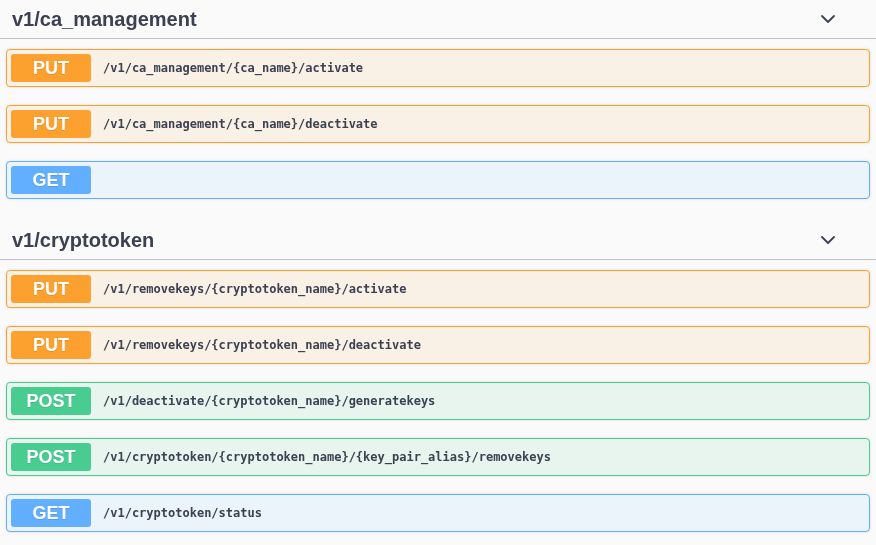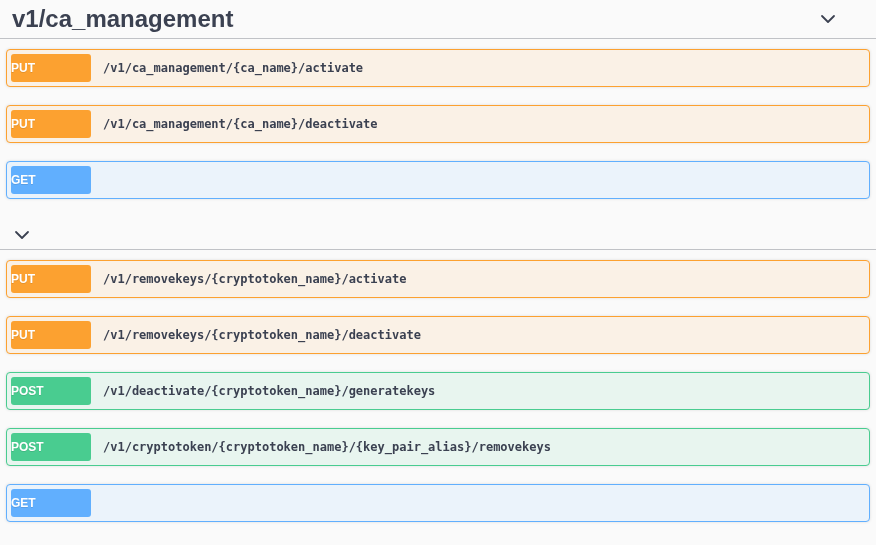--- a/index.html
+++ b/index.html
@@ -18,21 +18,21 @@
 
   .opblock-tag {
     display: flex;
     align-items: center;
     justify-content: space-between;
     margin: 0;
     padding: 4px 38px 4px 12px;
     border-bottom: 1px solid rgba(59,65,81,.3);
     color: #3b4151;
     font-family: "Liberation Sans", "DejaVu Sans", sans-serif;
-    font-size: 24px;
+    font-size: 20px;
     font-weight: 700;
     line-height: 30px;
     cursor: pointer;
   }
   .chevron { display: inline-flex; align-items: center; }
 
   .opblocks { padding: 10px 6px 0 6px; }
 
   .opblock {
     box-sizing: border-box;
@@ -45,25 +45,26 @@
     background: var(--row-bg);
     border-radius: 4px;
     box-shadow: 0 0 3px rgba(0,0,0,.12);
     cursor: pointer;
   }
   .method-badge {
     flex: 0 0 auto;
     width: 80px;
     height: 28px;
     line-height: 28px;
+    text-align: center;
     border-radius: 3px;
     background: var(--badge);
     color: #ffffff;
     font-family: "Liberation Sans", "DejaVu Sans", sans-serif;
-    font-size: 12px;
+    font-size: 18px;
     font-weight: 700;
     text-shadow: 0 1px 0 rgba(0,0,0,.1);
   }
   .path {
     margin-left: 12px;
     color: #3b4151;
     font-family: "DejaVu Sans Mono", "Liberation Mono", monospace;
     font-size: 12px;
     font-weight: 700;
     white-space: nowrap;
@@ -94,20 +95,21 @@
   </div>
 
   <div class="opblock" style="--badge: #61affe; --row-bg: #ebf3fb;">
     <span class="method-badge">GET</span>
   </div>
 </div>
   </section>
 
   <section class="opblock-tag-section">
     <h3 class="opblock-tag">
+      <span class="tag-title">v1/cryptotoken</span>
       <span class="chevron">
         <svg width="20" height="20" viewBox="0 0 20 20" aria-hidden="true">
           <path d="M4 7l6 6 6-6" fill="none" stroke="#3b4151" stroke-width="1.8" stroke-linecap="round" stroke-linejoin="round"></path>
         </svg>
       </span>
     </h3>
     <div class="opblocks">
   <div class="opblock" style="--badge: #fca130; --row-bg: #faf1e6;">
     <span class="method-badge">PUT</span>
     <span class="path">/v1/removekeys/{cryptotoken_name}/activate</span>
@@ -123,16 +125,17 @@
     <span class="path">/v1/deactivate/{cryptotoken_name}/generatekeys</span>
   </div>
 
   <div class="opblock" style="--badge: #49cc90; --row-bg: #e8f5ef;">
     <span class="method-badge">POST</span>
     <span class="path">/v1/cryptotoken/{cryptotoken_name}/{key_pair_alias}/removekeys</span>
   </div>
 
   <div class="opblock" style="--badge: #61affe; --row-bg: #ebf3fb;">
     <span class="method-badge">GET</span>
+    <span class="path">/v1/cryptotoken/status</span>
   </div>
 </div>
   </section>
 </main>
 
 </body></html>

